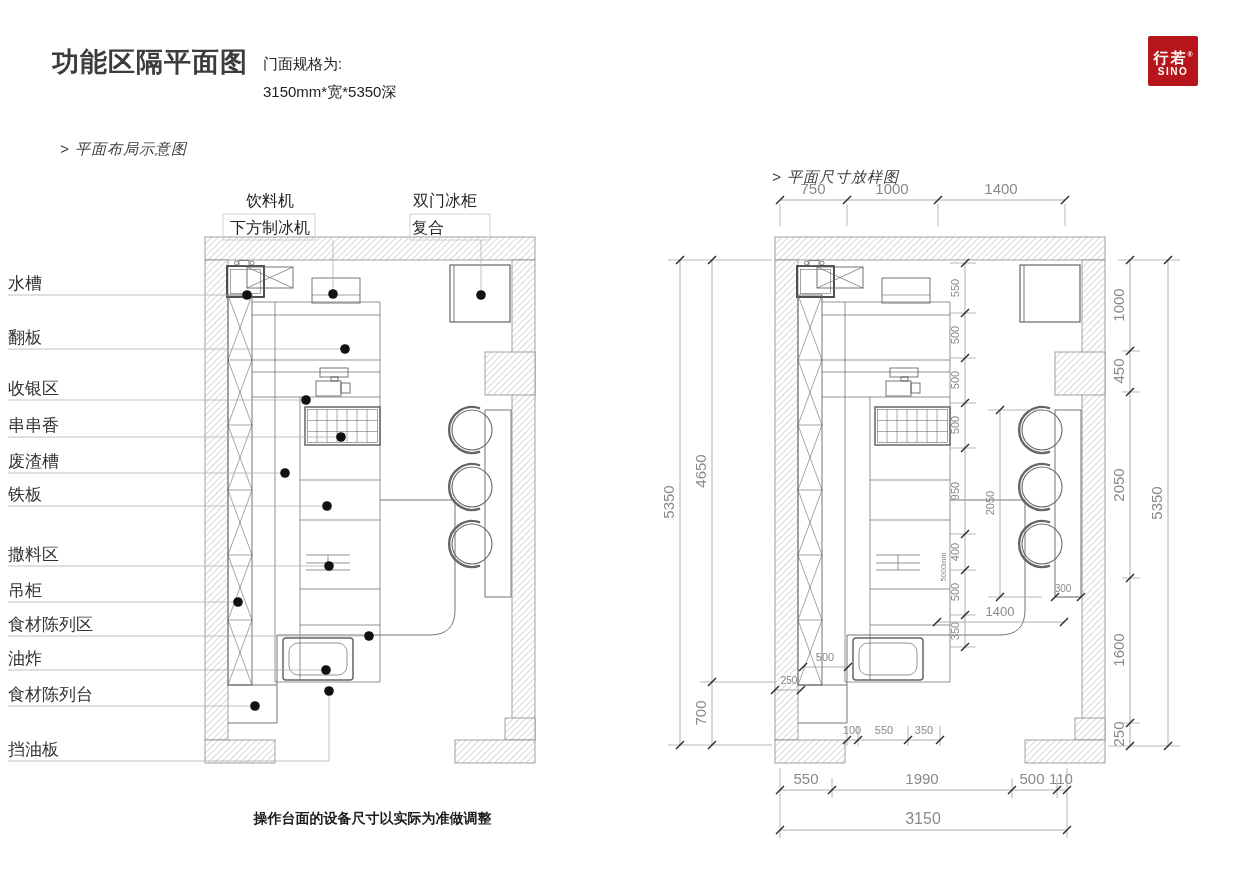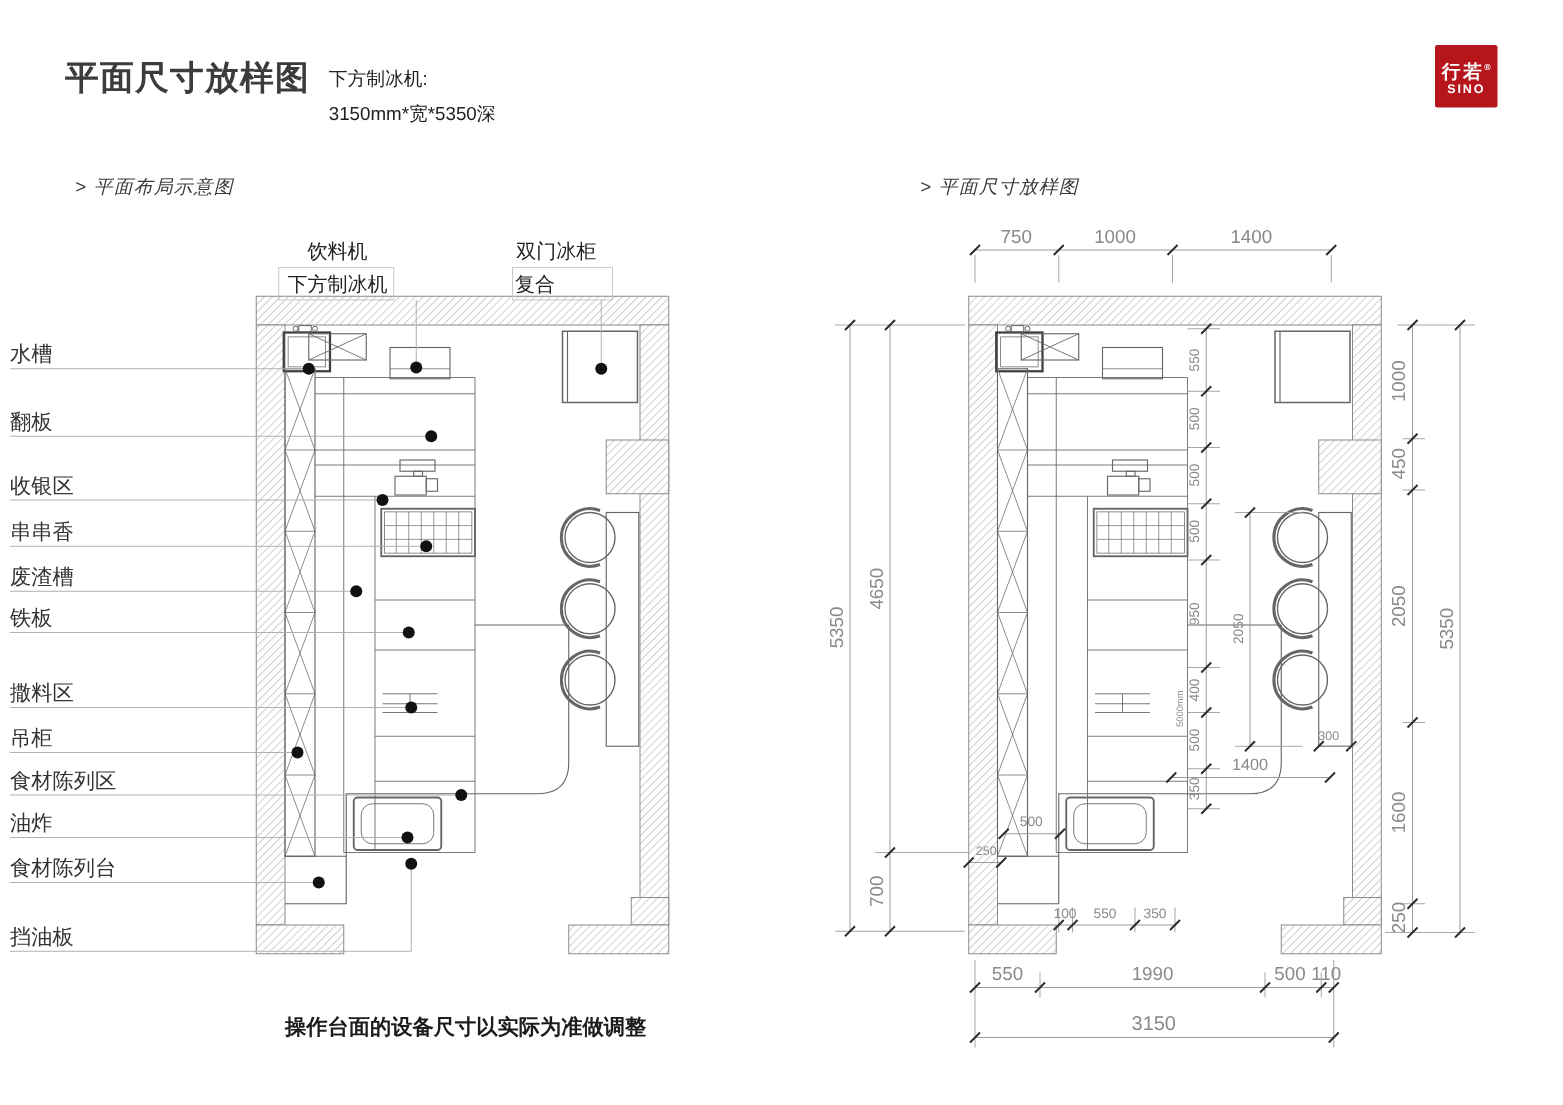--- a/index.html
+++ b/index.html
@@ -6,35 +6,35 @@
   .page{position:relative;width:1250px;height:884px;background:#ffffff;overflow:hidden;
         font-family:"Liberation Sans","DejaVu Sans",sans-serif;}
   .title{position:absolute;left:52px;top:44px;font-size:27px;font-weight:bold;color:#3c3c3c;letter-spacing:1px;}
   .spec{position:absolute;left:263px;top:50px;font-size:15px;color:#222;line-height:28px;font-weight:500;}
   .logo{position:absolute;left:1148px;top:36px;width:50px;height:50px;border-radius:2px;
         display:flex;flex-direction:column;align-items:center;justify-content:center;color:#fff;}
   .logo .nm{font-size:15px;font-weight:bold;letter-spacing:2px;line-height:17px;}
   .logo .nm sup{font-size:7px;vertical-align:super;letter-spacing:0;}
   .logo .sub{font-size:10px;font-weight:bold;letter-spacing:1.5px;line-height:11px;}
   .sec-hdr{position:absolute;top:140px;font-size:15px;color:#3a3a3a;letter-spacing:1px;font-style:italic;}
-  .sec-hdr.l{left:60px;} .sec-hdr.r{left:736px;}
+  .sec-hdr.l{left:60px;} .sec-hdr.r{left:772px;margin-top:28px;}
   .note{position:absolute;left:200px;top:810px;width:345px;text-align:center;
-        font-size:17px;font-weight:bold;color:#1c1c1c;}
+        font-size:14px;font-weight:bold;color:#1c1c1c;}
   svg{position:absolute;left:0;top:170px;}
   svg text{font-family:"Liberation Sans","DejaVu Sans",sans-serif;}
   .dimtxt{fill:#8a8a8a;}
 </style>
 </head>
 <body>
 
 <div class="page">
 
-  <div class="title">平面尺寸放样图</div>
+  <div class="title">功能区隔平面图</div>
   <div class="spec">
-    <div>下方制冰机:</div>
+    <div>门面规格为:</div>
     <div>3150mm*宽*5350深</div>
   </div>
   <div class="logo" id="logo" style="background: rgb(181, 21, 27);">
     <div class="nm"><span>行若</span><sup>®</sup></div>
     <div class="sub">SINO</div>
   </div>
 
   <div class="sec-hdr l">&gt; 平面布局示意图</div>
   <div class="sec-hdr r">&gt; 平面尺寸放样图</div>
 

